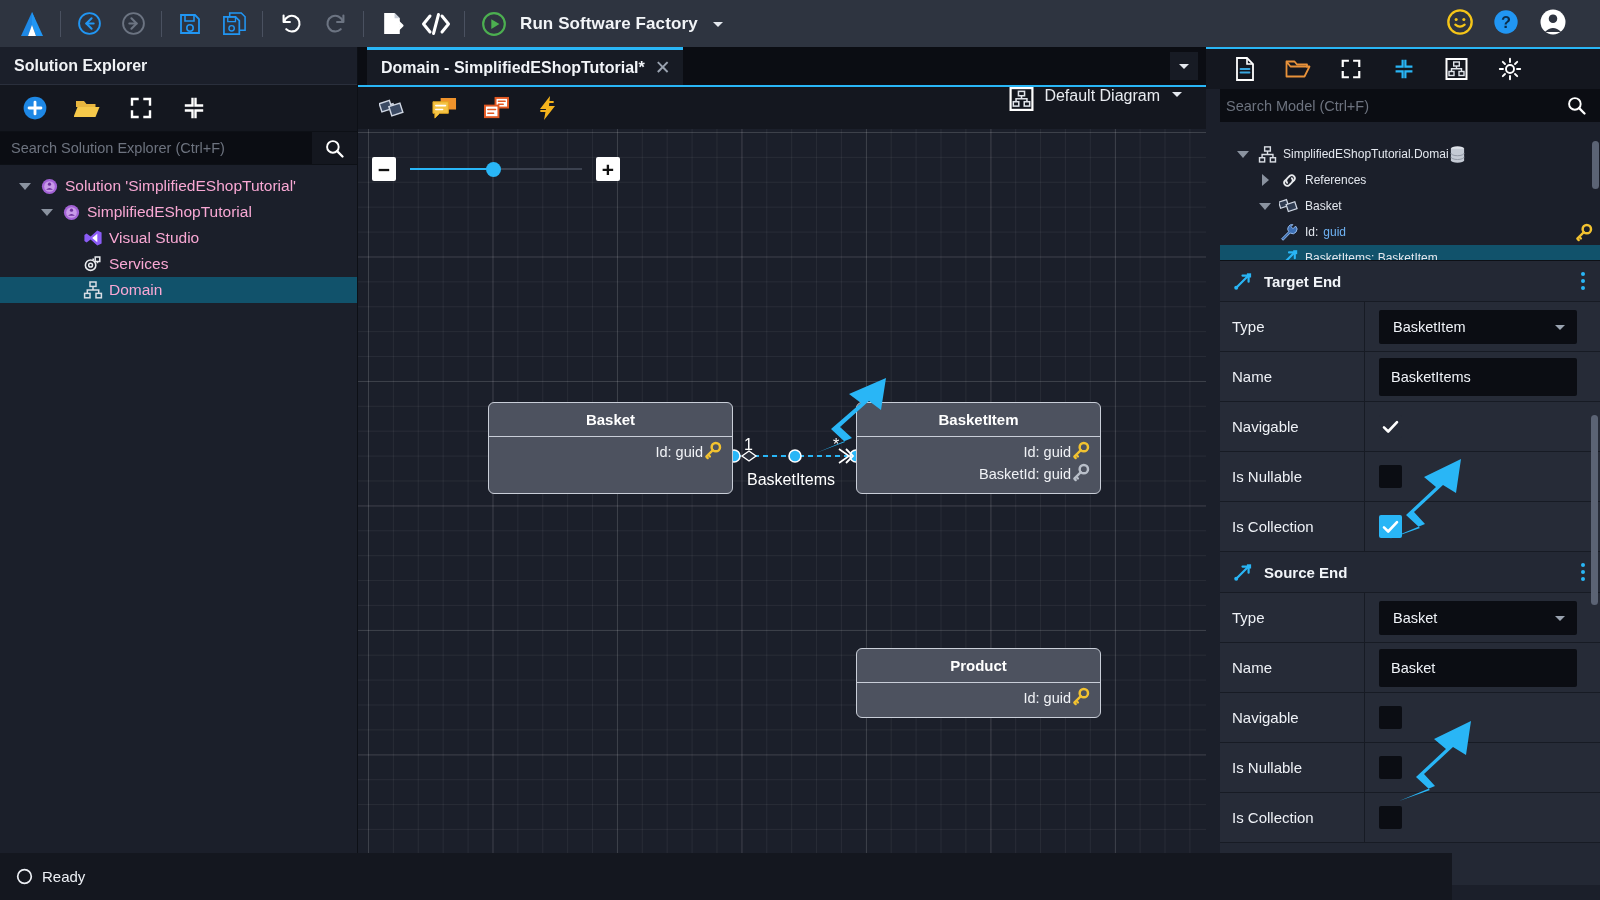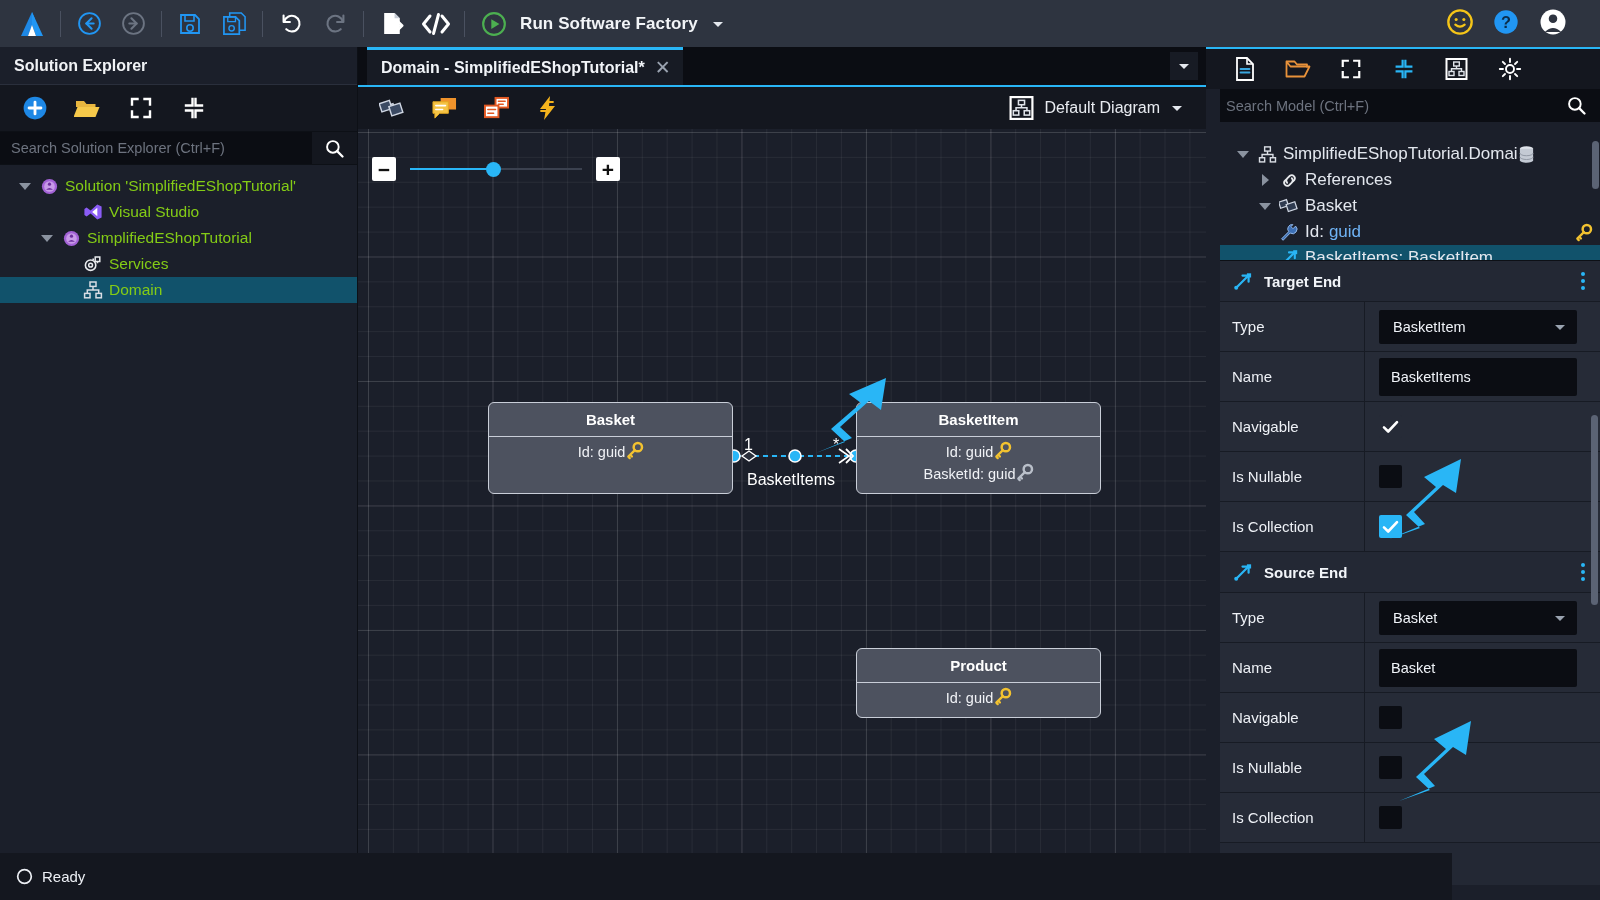--- a/index.html
+++ b/index.html
@@ -67,21 +67,21 @@
     padding-left: 11px;
   }
   .lp-search-input::placeholder { color: #6d737f; }
   .lp-search-btn {
     width: 45px; background: #14171f; display: flex; align-items: center; justify-content: center;
     cursor: pointer;
   }
   .lp-tree { padding-top: 8px; }
   .tree-row {
     height: 26px; display: flex; align-items: center; gap: 0;
-    font-size: 15.5px; color: #84cc16; cursor: pointer; white-space: nowrap;
+    font-size: 15.5px; color: #f9a8d4; cursor: pointer; white-space: nowrap;
   }
   .tree-row.sel { background: #11526b; }
   .tw { width: 22px; display: flex; align-items: center; justify-content: center; flex: none; }
   .chev { width: 0; height: 0; }
   .chev-down { border-left: 6px solid transparent; border-right: 6px solid transparent; border-top: 7px solid #8a929f; }
   .chev-right { border-top: 6px solid transparent; border-bottom: 6px solid transparent; border-left: 7px solid #8a929f; }
   .tree-ico { width: 26px; display: flex; align-items: center; justify-content: center; flex: none; }
   .tree-label { padding-left: 3px; }
 
   
@@ -112,21 +112,21 @@
     width: 28px; height: 28px; display: flex; align-items: center; justify-content: center;
     background: #171b24; cursor: pointer;
   }
   .diagram-toolbar {
     height: 42px; background: #14171f;
     display: flex; align-items: center; padding-left: 8px;
   }
   .dt-btn { width: 52px; height: 42px; display: flex; align-items: center; justify-content: center; cursor: pointer; }
   .dt-spacer { flex: 1; }
   .dt-diagram-sel {
-    display: flex; align-items: center; gap: 10px;
+    display: flex; gap: 10px;
     padding: 0 22px 0 8px; height: 42px; cursor: pointer;
   }
   .dt-diagram-label { font-size: 16px; color: #e8ebf0; }
 
   .canvas {
     position: relative;
     height: 724px; width: 848px;
     background-color: #1b1f2a;
     background-image:
       linear-gradient(to right, rgba(255,255,255,.055) 1px, transparent 1px),
@@ -161,21 +161,21 @@
     border-radius: 6px;
     overflow: hidden;
   }
   .entity-head {
     height: 34px; display: flex; align-items: center; justify-content: center;
     font-size: 15px; font-weight: 700; color: #ffffff;
     border-bottom: 1px solid #c9ced8;
   }
   .entity-body { padding: 4px 0; }
   .entity-row {
-    height: 22px; display: flex; align-items: center; justify-content: center;
+    height: 22px; display: flex; align-items: center; justify-content: flex-end;
     padding: 0 10px 0 11px; font-size: 14.5px; color: #f0f2f6;
   }
   .key-ico { flex: none; }
 
   .statusbar {
     position: absolute; left: 0; bottom: 0; width: 1452px; height: 47px;
     background: #14171f;
     display: flex; align-items: center; padding-left: 16px; gap: 9px;
   }
   .status-text { font-size: 15px; color: #eceff4; }
@@ -200,21 +200,21 @@
     color: #cdd2da; font-size: 14.5px; font-family: "Liberation Sans", sans-serif; padding-left: 6px;
   }
   .rp-search-input::placeholder { color: #6d737f; }
   .rp-search-btn { width: 48px; display: flex; align-items: center; justify-content: center; cursor: pointer; background: #0b0d13; }
 
   .rp-tree {
     position: relative; margin-left: 14px; height: 124px; overflow: hidden;
     background: #1b1f2a; padding-top: 5px;
   }
   .rp-tree-row {
-    height: 26px; display: flex; align-items: center; font-size: 17px;
+    height: 26px; display: flex; align-items: center; font-size: 12px;
     color: #e3e7ee; white-space: nowrap; cursor: pointer; padding-right: 4px;
   }
   .rp-tree-row.sel { background: #11526b; }
   .rp-tree-grow { flex: 1; }
   .rp-scroll {
     position: absolute; right: 1px; top: 5px; width: 7px; height: 48px;
     background: #5b6374; border-radius: 4px;
   }
   .type-val { color: #6fb3f5; padding-left: 5px; }
 
@@ -438,43 +438,43 @@
           <svg width="19" height="19" viewBox="0 0 20 20">
               <circle cx="10" cy="10" r="8" fill="#a362d6"></circle>
               <circle cx="10" cy="10" r="5.6" fill="#c89ae8"></circle>
               <circle cx="10" cy="7.6" r="1.7" fill="#6c2f9c"></circle>
               <path d="M6.4 13.4 Q10 9.6 13.6 13.4 Z" fill="#6c2f9c"></path>
             </svg>
         </span>
         <span class="tree-label">Solution 'SimplifiedEShopTutorial'</span>
       </div>
 
-      <div class="tree-row" style="padding-left:80px">
-        <span class="tree-ico">
-          <svg width="20" height="20" viewBox="0 0 20 20">
-              <path d="M14.3 2.4 L18.6 4.4 V15.6 L14.3 17.6 L7.6 11.6 L3.6 14.4 L1.4 13 V7 L3.6 5.6 L7.6 8.4 Z" fill="#8b5cf6"></path>
-              <path d="M14.3 5.8 V14.2 L9.2 10 Z" fill="#ffffff"></path>
-            </svg>
-        </span>
-        <span class="tree-label">Visual Studio</span>
-      </div>
-
       <div class="tree-row" style="padding-left:36px">
         <span class="tw">
             <i class="chev chev-down"></i>
           </span>
         <span class="tree-ico">
           <svg width="19" height="19" viewBox="0 0 20 20">
               <circle cx="10" cy="10" r="8" fill="#a362d6"></circle>
               <circle cx="10" cy="10" r="5.6" fill="#c89ae8"></circle>
               <circle cx="10" cy="7.6" r="1.7" fill="#6c2f9c"></circle>
               <path d="M6.4 13.4 Q10 9.6 13.6 13.4 Z" fill="#6c2f9c"></path>
             </svg>
         </span>
         <span class="tree-label">SimplifiedEShopTutorial</span>
+      </div>
+
+      <div class="tree-row" style="padding-left:80px">
+        <span class="tree-ico">
+          <svg width="20" height="20" viewBox="0 0 20 20">
+              <path d="M14.3 2.4 L18.6 4.4 V15.6 L14.3 17.6 L7.6 11.6 L3.6 14.4 L1.4 13 V7 L3.6 5.6 L7.6 8.4 Z" fill="#8b5cf6"></path>
+              <path d="M14.3 5.8 V14.2 L9.2 10 Z" fill="#ffffff"></path>
+            </svg>
+        </span>
+        <span class="tree-label">Visual Studio</span>
       </div>
 
       <div class="tree-row" style="padding-left:80px">
         <span class="tree-ico">
           <svg width="20" height="20" viewBox="0 0 20 20">
               <circle cx="7.6" cy="11.2" r="5.2" fill="none" stroke="#e8eaed" stroke-width="1.6"></circle>
               <circle cx="7.6" cy="11.2" r="1.9" fill="none" stroke="#e8eaed" stroke-width="1.5"></circle>
               <path d="M12.2 3 h4.6 v4.6 h-4.6 z" fill="none" stroke="#e8eaed" stroke-width="1.5"></path>
               <path d="M14.5 7.6 v1.6 M11 5.3 h-1.6" stroke="#e8eaed" stroke-width="1.5"></path>
             </svg>

